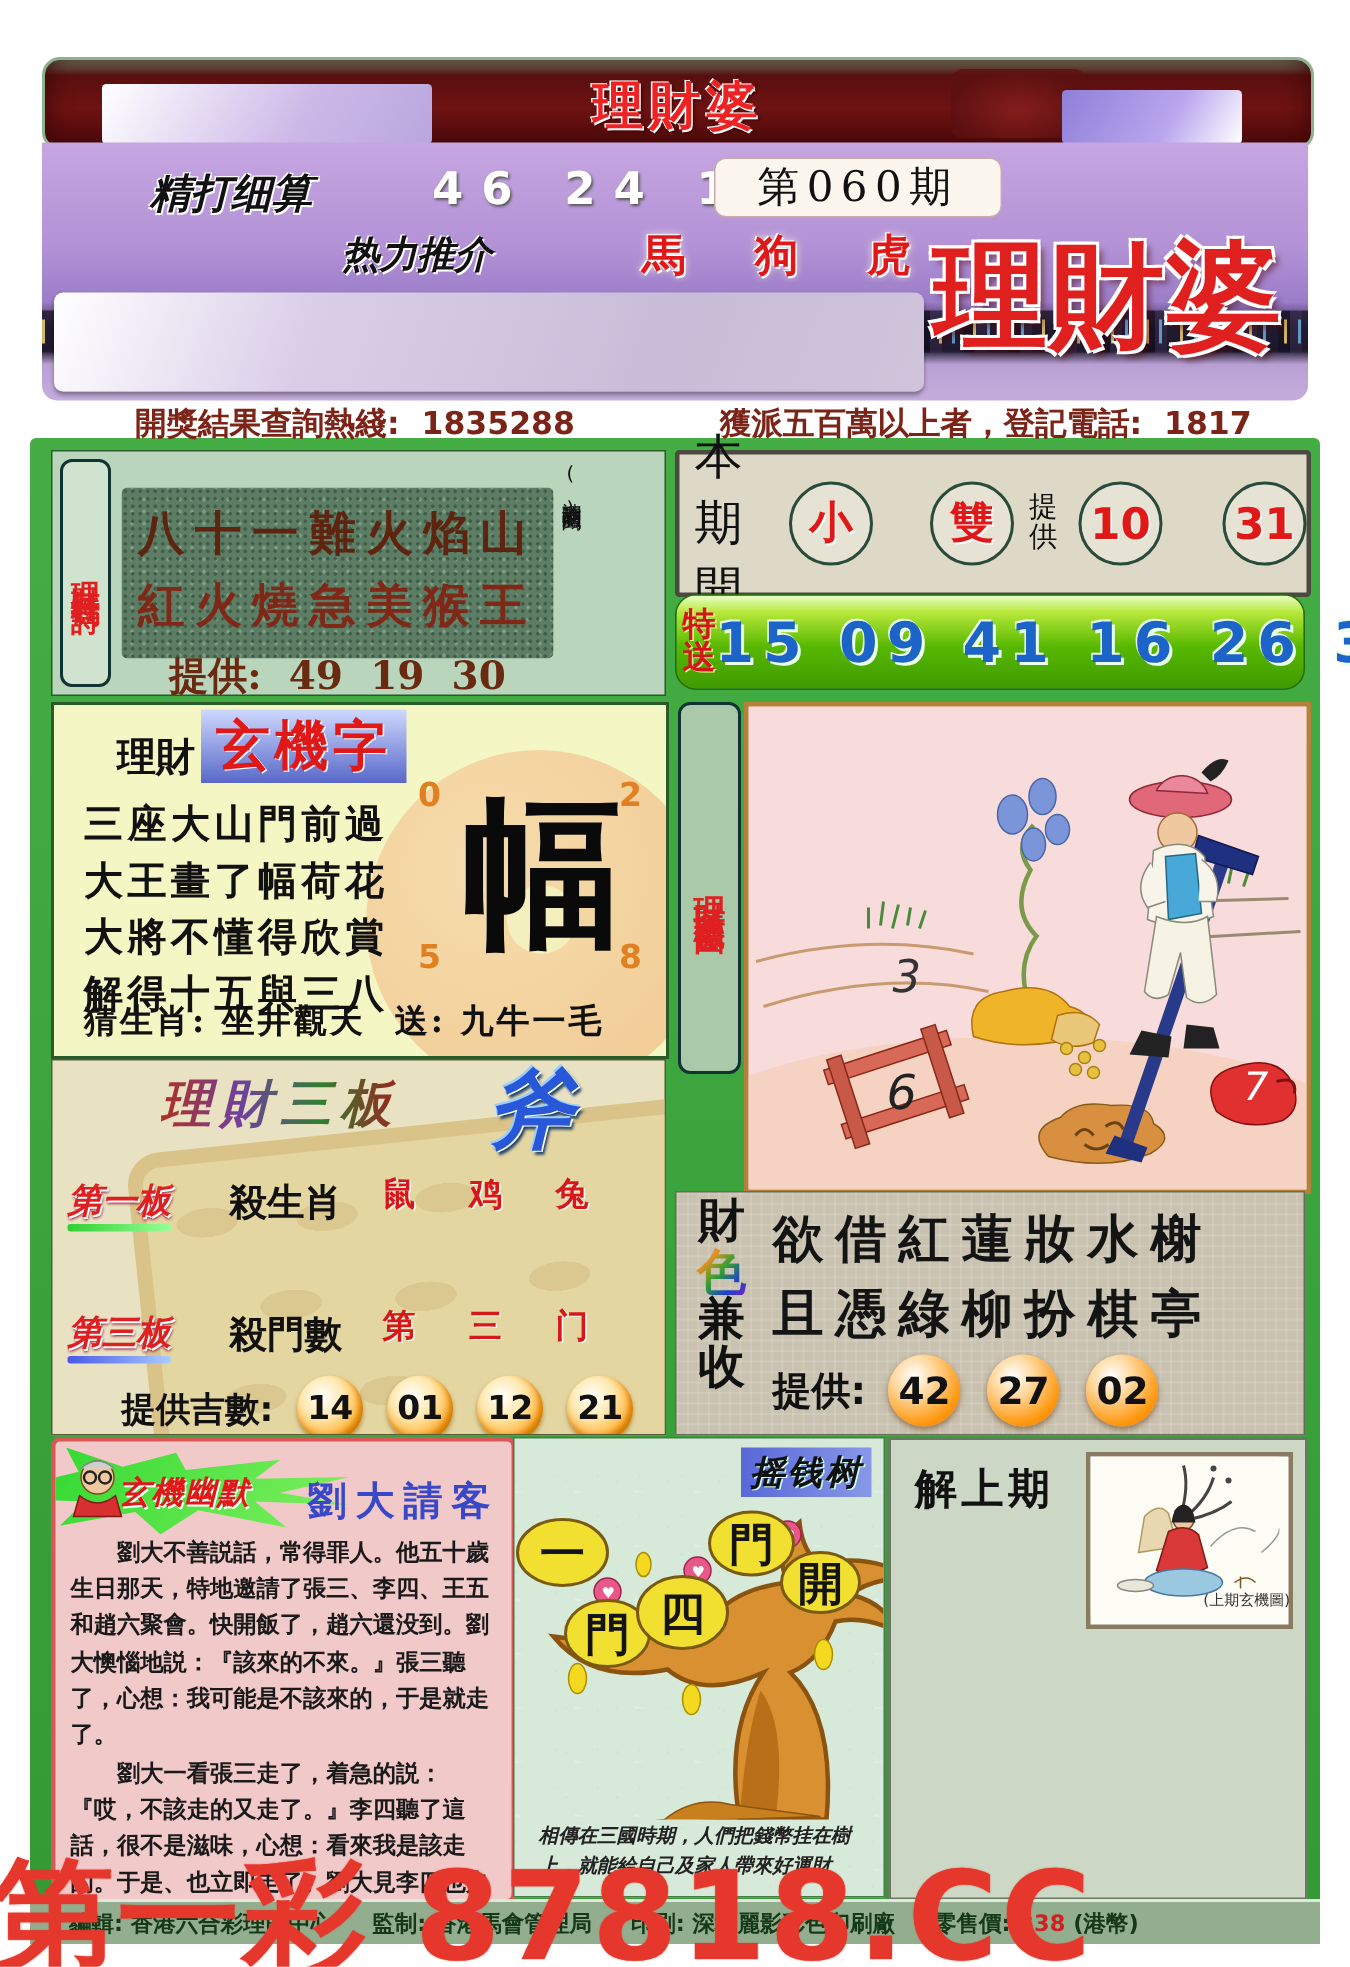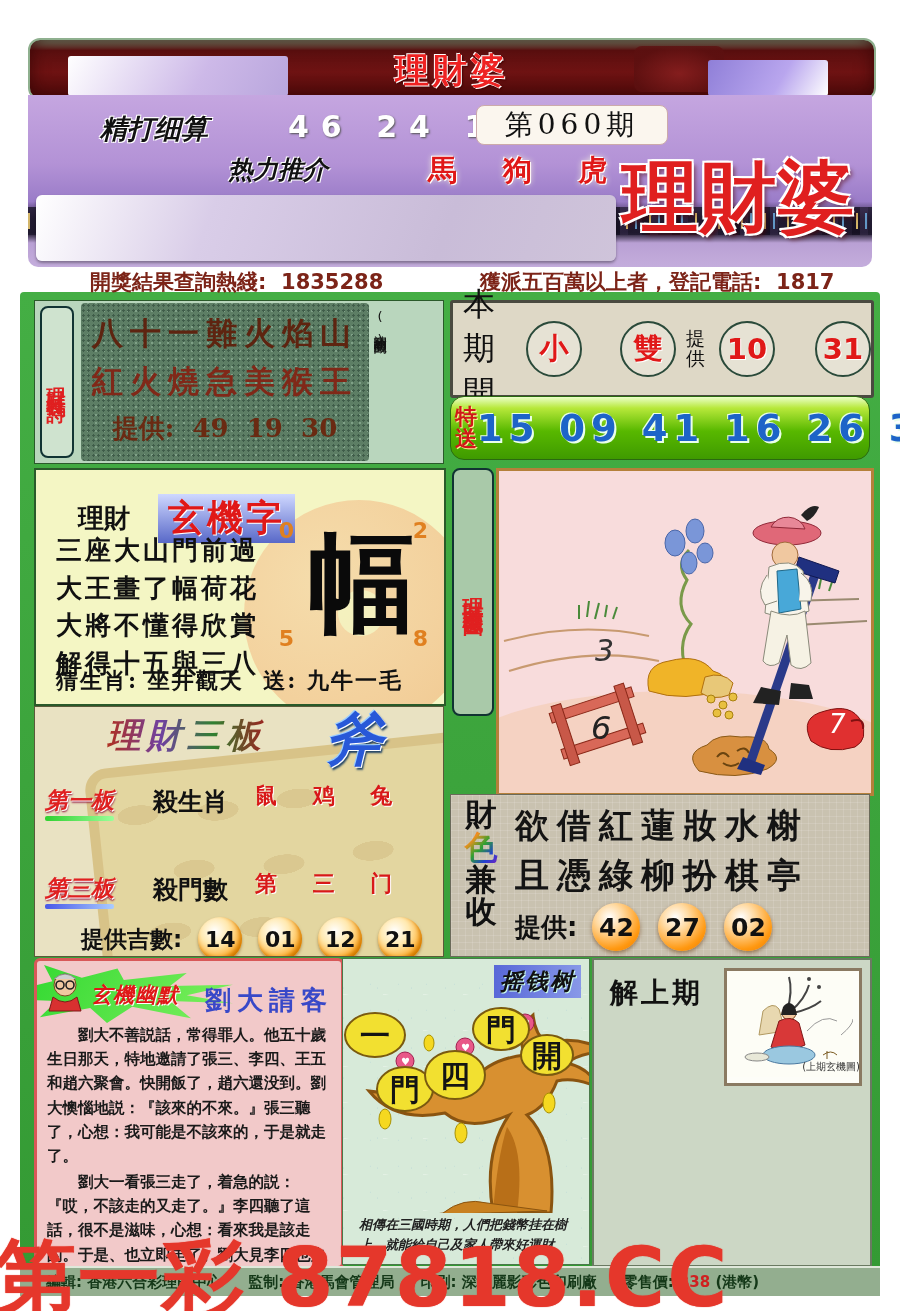--- a/index.html
+++ b/index.html
@@ -51,21 +51,21 @@
 
   
   .frame{left:20px;top:292px;width:860px;height:978px;background:#3aa43a;
     background:linear-gradient(180deg,#44ae44,#349a34);border-radius:4px;}
 
   
   .boxA{left:34px;top:300px;width:408px;height:162px;background:#b9d6bd;border:1px solid #2a5a2a;display:flex;}
   .boxA .side{margin:5px;width:30px;border:2px solid #133;border-radius:8px;background:#cfe3cf;
      writing-mode:vertical-rl;text-orientation:upright;font-size:19px;font-weight:900;color:#e02020;
      display:flex;align-items:center;justify-content:center;letter-spacing:4px;}
-  .scratch{margin:2px 2px;width:288px;border-radius:4px;position:relative;
+  .scratch{margin:24px 2px;width:288px;border-radius:4px;position:relative;
      background-color:#5d7e65;
      background-image:radial-gradient(#3f5c49 1px,transparent 1.3px),radial-gradient(#7fa087 1px,transparent 1.3px);
      background-size:5px 5px,8px 8px;background-position:0 0,3px 4px;
      color:#5e2410;text-align:center;}
   .scratch .l1{margin-top:10px;font-size:31px;font-weight:900;letter-spacing:7px;}
   .scratch .l2{margin-top:6px;font-size:31px;font-weight:900;letter-spacing:7px;color:#802818;}
   .scratch .l3{margin-top:8px;font-size:26px;font-weight:bold;white-space:pre;color:#6a2a12;}
   .boxA .note{margin:8px 2px;writing-mode:vertical-rl;text-orientation:upright;font-size:13px;color:#111;
      letter-spacing:1px;line-height:1.05;}
 
@@ -86,21 +86,21 @@
      text-shadow:1px 1px 0 #fe9;}
   .boxE .nums{flex:1;text-align:center;font-size:37px;font-weight:900;color:#1d64c8;letter-spacing:6px;white-space:pre;
      text-shadow:2px 2px 0 #eaffea,-1px -1px 0 #eaffea;}
 
   
   .boxB{left:34px;top:468px;width:408px;height:234px;background:#f4f6c4;border:2px solid #2a5a2a;
      position:absolute;overflow:hidden;}
   .taiji{position:absolute;right:-30px;top:30px;width:230px;height:230px;border-radius:50%;
      background:radial-gradient(circle at 35% 35%,#f6c898 0%,#f2b27c 60%,#eda265 100%);opacity:.55;}
   .taiji2{position:absolute;right:60px;top:120px;width:46px;height:46px;border-radius:50%;background:#f4f6c4;opacity:.8;}
-  .boxB .hdr{position:absolute;left:42px;top:24px;display:flex;align-items:center;gap:24px;}
+  .boxB .hdr{position:absolute;left:42px;top:3px;display:flex;align-items:flex-end;}
   .boxB .hb{font-size:26px;font-weight:bold;color:#111;margin-right:4px;}
   .boxB .hr{font-size:36px;font-weight:900;color:#e01818;letter-spacing:3px;padding:0 10px;
      background:linear-gradient(180deg,#cfd8ff,#5868c8);text-shadow:1px 1px 0 #fff;}
   .boxB .poem{position:absolute;left:20px;top:62px;font-size:26px;font-weight:bold;color:#111;
      line-height:1.45;letter-spacing:3px;}
   .bigchar{position:absolute;right:28px;top:58px;font-size:108px;font-weight:900;color:#0a0a0a;line-height:1.0;}
   .corner{position:absolute;font-size:22px;font-weight:bold;color:#e08020;}
   .boxB .foot{position:absolute;left:20px;bottom:8px;font-size:22px;font-weight:bold;color:#111;
      letter-spacing:2px;white-space:pre;}
 
@@ -160,21 +160,21 @@
   .ball{width:48px;height:48px;margin:0 9px;border-radius:50%;display:flex;align-items:center;justify-content:center;
      font-size:25px;font-weight:900;color:#111;
      background:radial-gradient(circle at 36% 30%,#ffffff 0%,#ffd9a0 30%,#ff9810 70%,#e87800 100%);
      box-shadow:0 2px 4px rgba(100,50,0,.55);}
 
   
   .boxH{left:34px;top:958px;width:304px;height:305px;background:#f2c9c9;border:3px solid #d85858;border-radius:6px;overflow:hidden;}
   .burst{position:absolute;left:-14px;top:4px;width:210px;height:58px;
      background:linear-gradient(120deg,#30d830,#80f060);
      clip-path:polygon(0 40%,14% 28%,10% 0,28% 22%,45% 6%,48% 26%,78% 14%,70% 36%,100% 34%,78% 52%,100% 66%,70% 62%,80% 92%,52% 72%,40% 100%,32% 74%,8% 90%,16% 62%,0 60%);}
-  .boxH .badge-t{position:absolute;left:54px;top:20px;font-size:21px;font-weight:900;color:#e01818;font-style:italic;
+  .boxH .badge-t{position:absolute;left:42px;top:20px;font-size:21px;font-weight:900;color:#e01818;font-style:italic;
      text-shadow:1px 1px 0 #fff;letter-spacing:1px;}
   .boxH .ttl{position:absolute;left:168px;top:22px;font-size:26px;font-weight:900;color:#3848c8;letter-spacing:6px;}
   .boxH .story{position:absolute;left:10px;top:62px;width:284px;font-size:15.5px;line-height:1.56;color:#1a1a1a;
      font-family:"DejaVu Serif","Liberation Serif",serif;font-weight:bold;}
   .boxH .story p{margin:0 0 2px 0;text-indent:2em;}
 
   .boxI{left:342px;top:958px;width:246px;height:305px;background:#d7ead9;border:1px solid #4a7a4a;overflow:hidden;
      background-image:linear-gradient(60deg,rgba(160,200,210,.25) 1px,transparent 1.5px),
         linear-gradient(-50deg,rgba(160,200,210,.25) 1px,transparent 1.5px),
         linear-gradient(10deg,rgba(255,255,255,.3) 1px,transparent 1.5px);

